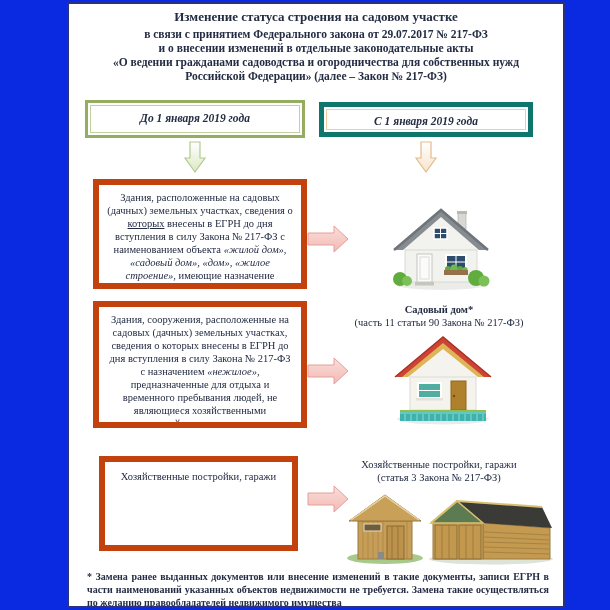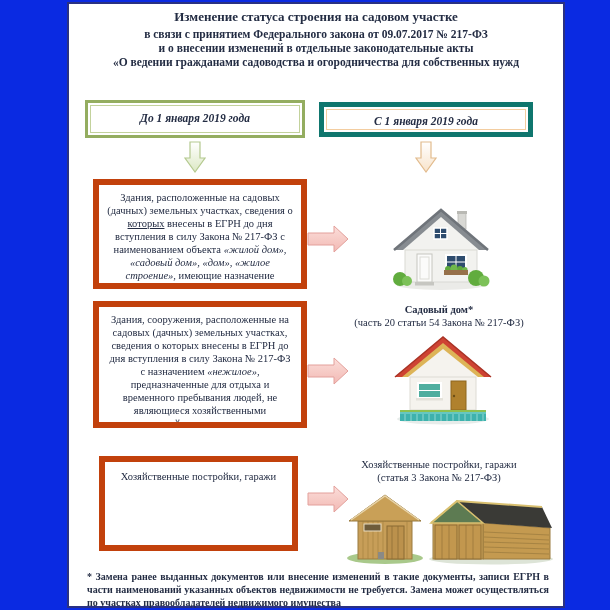--- a/index.html
+++ b/index.html
@@ -73,23 +73,24 @@
   }
 </style>
 </head>
 <body>
 
 <div class="stage">
   <div class="panel">
 
     <div class="title-block">
       <div class="title-main">Изменение статуса строения на садовом участке</div>
-      <div class="title-sub">в связи с принятием Федерального закона от 09.07.2017 № 217-ФЗ</div>
+      <div class="title-sub">в связи с принятием Федерального закона от 29.07.2017 № 217-ФЗ</div>
       <div class="title-sub">и о внесении изменений в отдельные законодательные акты</div>
       <div class="title-sub">«О ведении гражданами садоводства и огородничества для собственных нужд</div>
+      <div class="title-sub">Российской Федерации» (далее – Закон № 217-ФЗ)</div>
     </div>
 
     <div class="hdr hdr-green">
       <span>До 1 января 2019 года</span>
     </div>
     <div class="hdr hdr-orange">
       <span>С 1 января 2019 года</span>
     </div>
 
     <svg class="down-arrow da-left" width="22" height="33" viewBox="0 0 22 33">
@@ -159,21 +160,21 @@
       <defs>
         <linearGradient id="gPink2" x1="0" y1="0" x2="0" y2="1">
           <stop offset="0" stop-color="#fbdeda"></stop>
             <stop offset="1" stop-color="#f2b9b4"></stop>
         </linearGradient>
       </defs>
       <path d="M1,8 L27,8 L27,1 L41,14 L27,27 L27,20 L1,20 Z" fill="url(#gPink2)" stroke="#e3a09b" stroke-width="1"></path>
     </svg>
     <div class="rlabel rl-2">
       <div class="rl-title">Садовый дом*</div>
-      <div>(часть 20 статьи 54 Закона № 217-ФЗ)</div>
+      <div>(часть 11 статьи 90 Закона № 217-ФЗ)</div>
     </div>
     <svg class="illus illus-2" width="100" height="96" viewBox="0 0 100 96">
       <ellipse cx="50" cy="89" rx="46" ry="5.5" fill="#e7ecea"></ellipse>
       <polygon points="2,47 50,7 98,47" fill="#ce4333"></polygon>
       <polyline points="2,47 50,7 98,47" stroke="#a93225" stroke-width="1.5" fill="none"></polyline>
       <polygon points="9,47 50,13 91,47" fill="#ddb457"></polygon>
       <polygon points="15,47 50,19 85,47" fill="#f5f3ee"></polygon>
       <rect x="17" y="47" width="66" height="33" fill="#f5f3ee" stroke="#dddbd4" stroke-width="1"></rect>
       <rect x="58" y="51" width="15" height="29" fill="#b0812d" stroke="#8d671f" stroke-width="1"></rect>
       <circle cx="61" cy="66" r="1.2" fill="#6e4f16"></circle>
@@ -249,15 +250,15 @@
       <rect x="114" y="34" width="22" height="34" fill="#c2974e" stroke="#8d6d35" stroke-width="1"></rect>
       <line x1="97" y1="34" x2="97" y2="68" stroke="#8d6d35" stroke-width="0.6"></line>
       <line x1="104" y1="34" x2="104" y2="68" stroke="#8d6d35" stroke-width="0.6"></line>
       <line x1="121" y1="34" x2="121" y2="68" stroke="#8d6d35" stroke-width="0.6"></line>
       <line x1="128" y1="34" x2="128" y2="68" stroke="#8d6d35" stroke-width="0.6"></line>
       <polygon points="112,10 197,16 207,37 138,32" fill="#3a3a36"></polygon>
       <polygon points="86,32 112,10 138,32" fill="#5d7b52" stroke="#d9c070" stroke-width="1.5"></polygon>
       <polyline points="86,32 112,10 197,16" stroke="#d9c070" stroke-width="2" fill="none"></polyline>
     </svg>
 
-    <div class="footnote">* Замена ранее выданных документов или внесение изменений в такие документы, записи ЕГРН в части наименований указанных объектов недвижимости не требуется. Замена может осуществляться по участках правообладателей недвижимого имущества</div>
+    <div class="footnote">* Замена ранее выданных документов или внесение изменений в такие документы, записи ЕГРН в части наименований указанных объектов недвижимости не требуется. Замена такие осуществляться по желанию правообладателей недвижимого имущества</div>
   </div>
 </div>
 
 </body></html>

